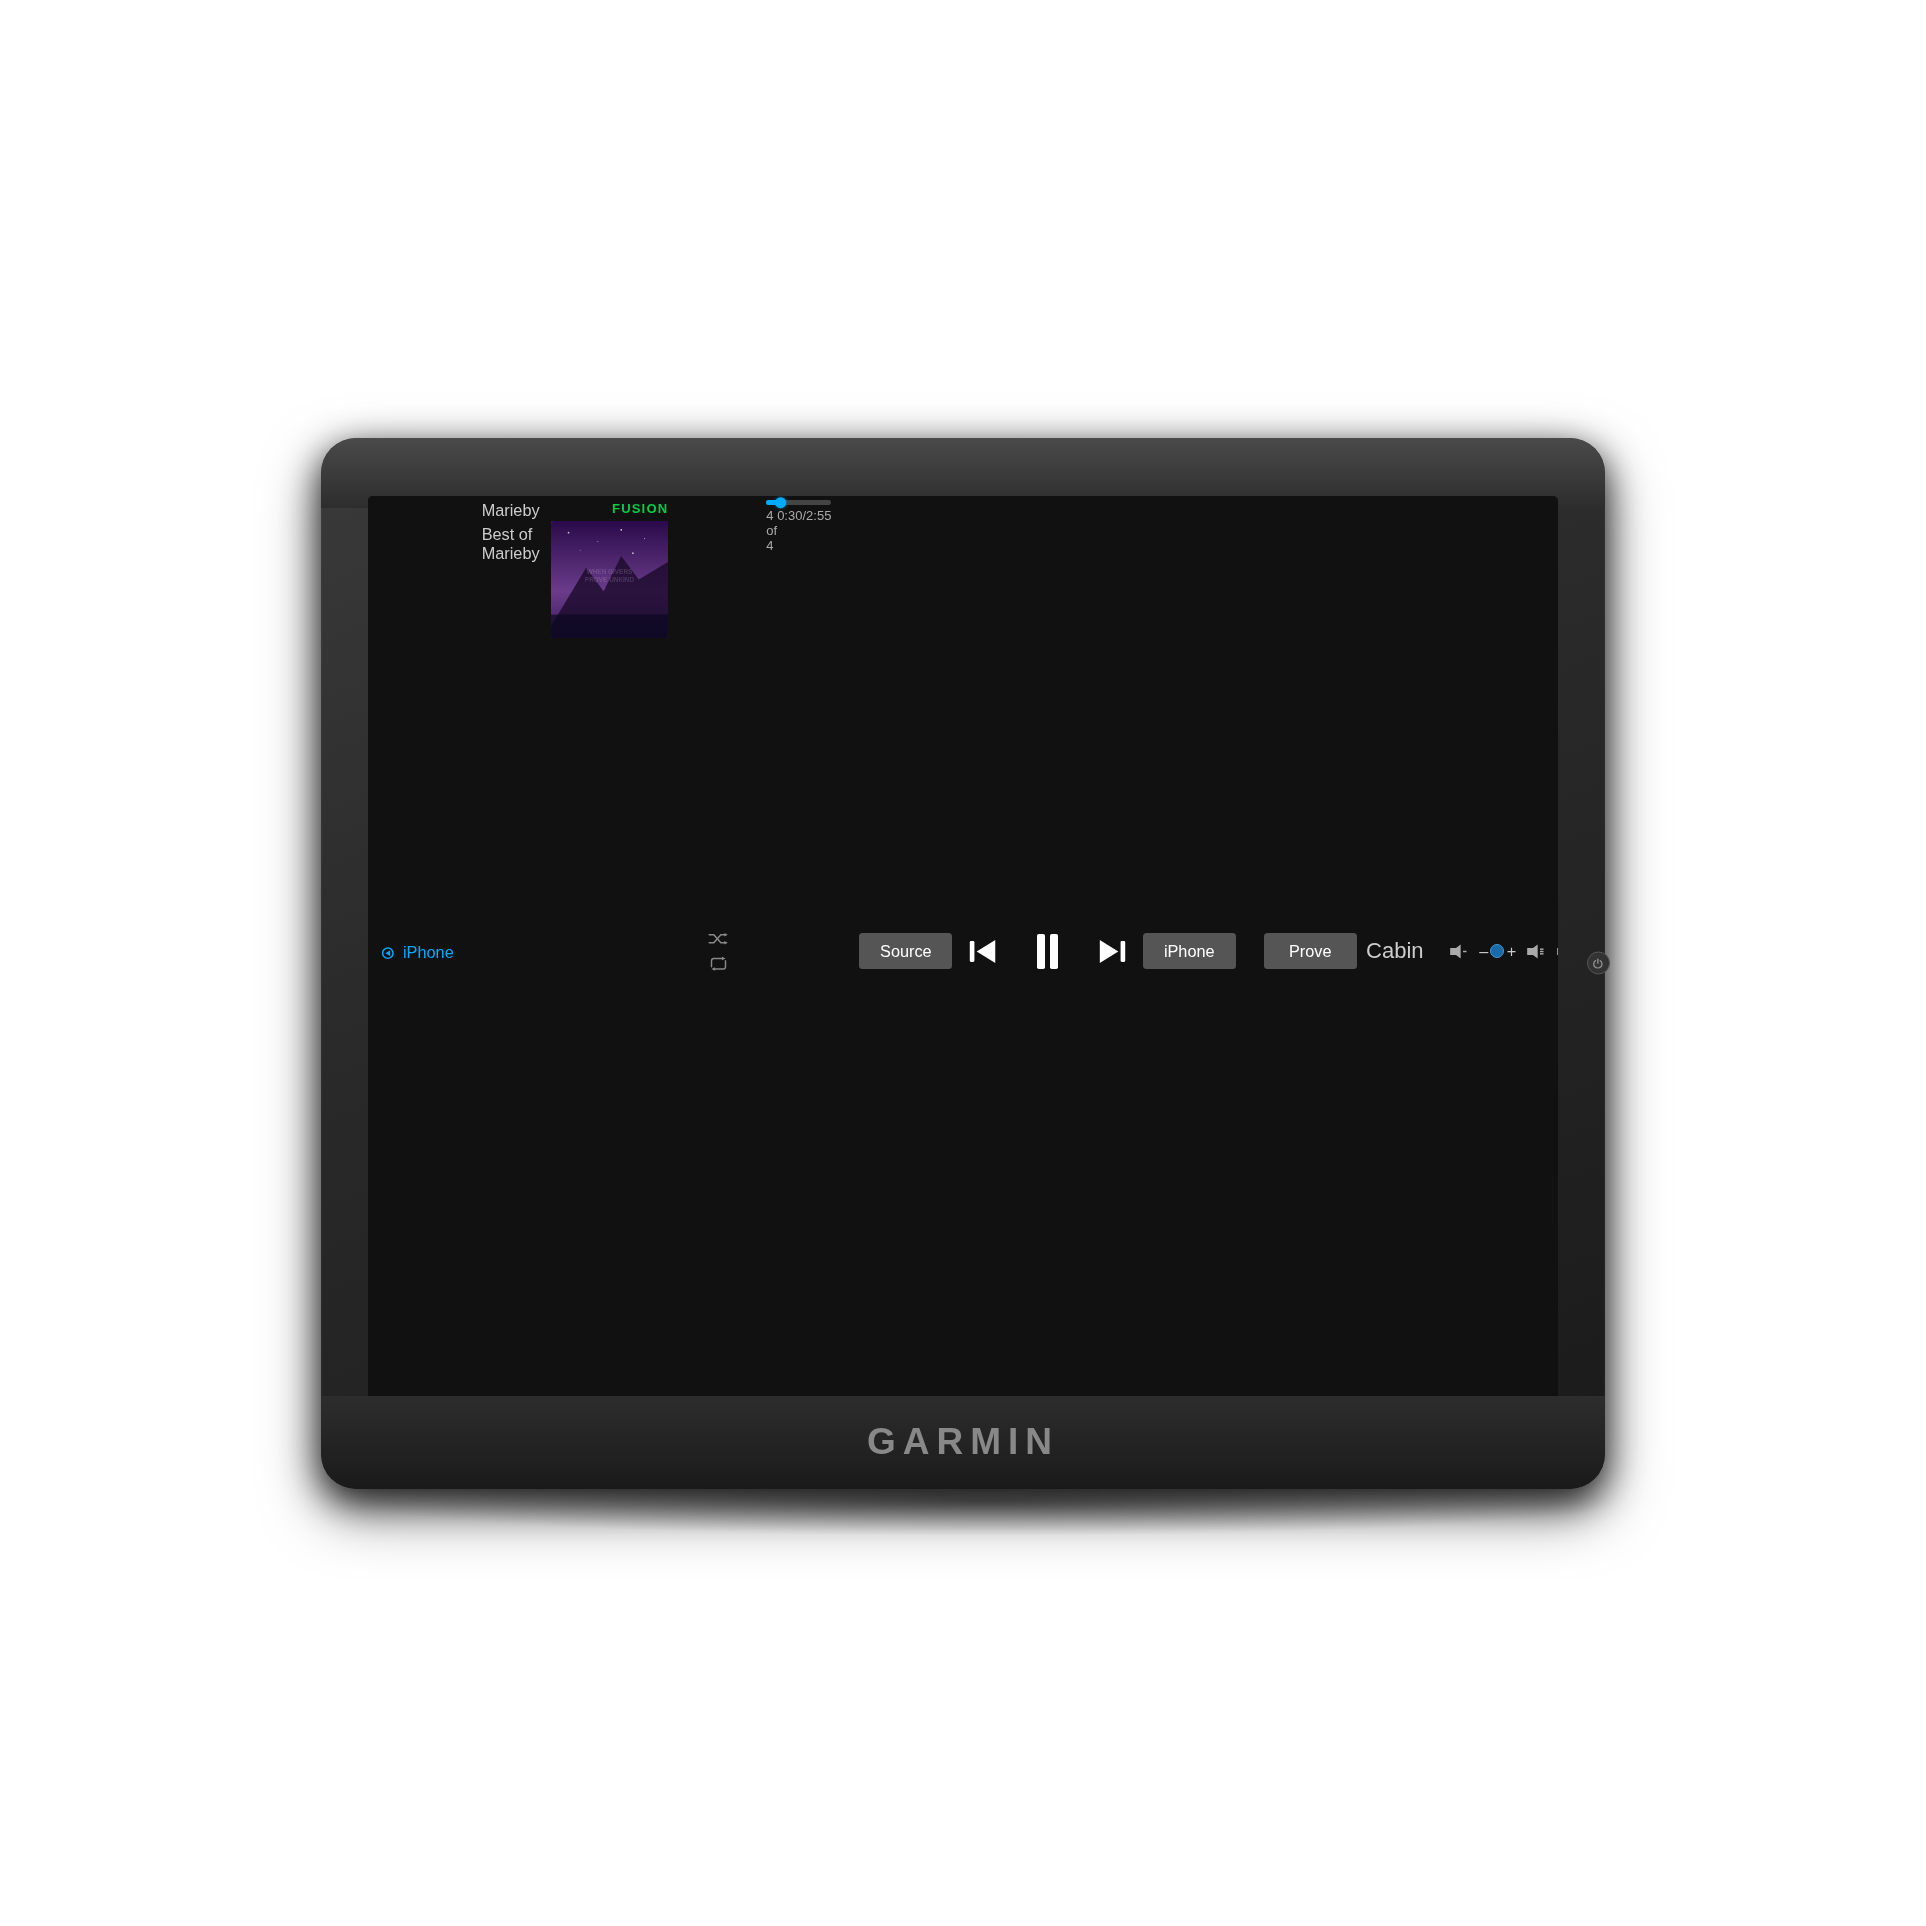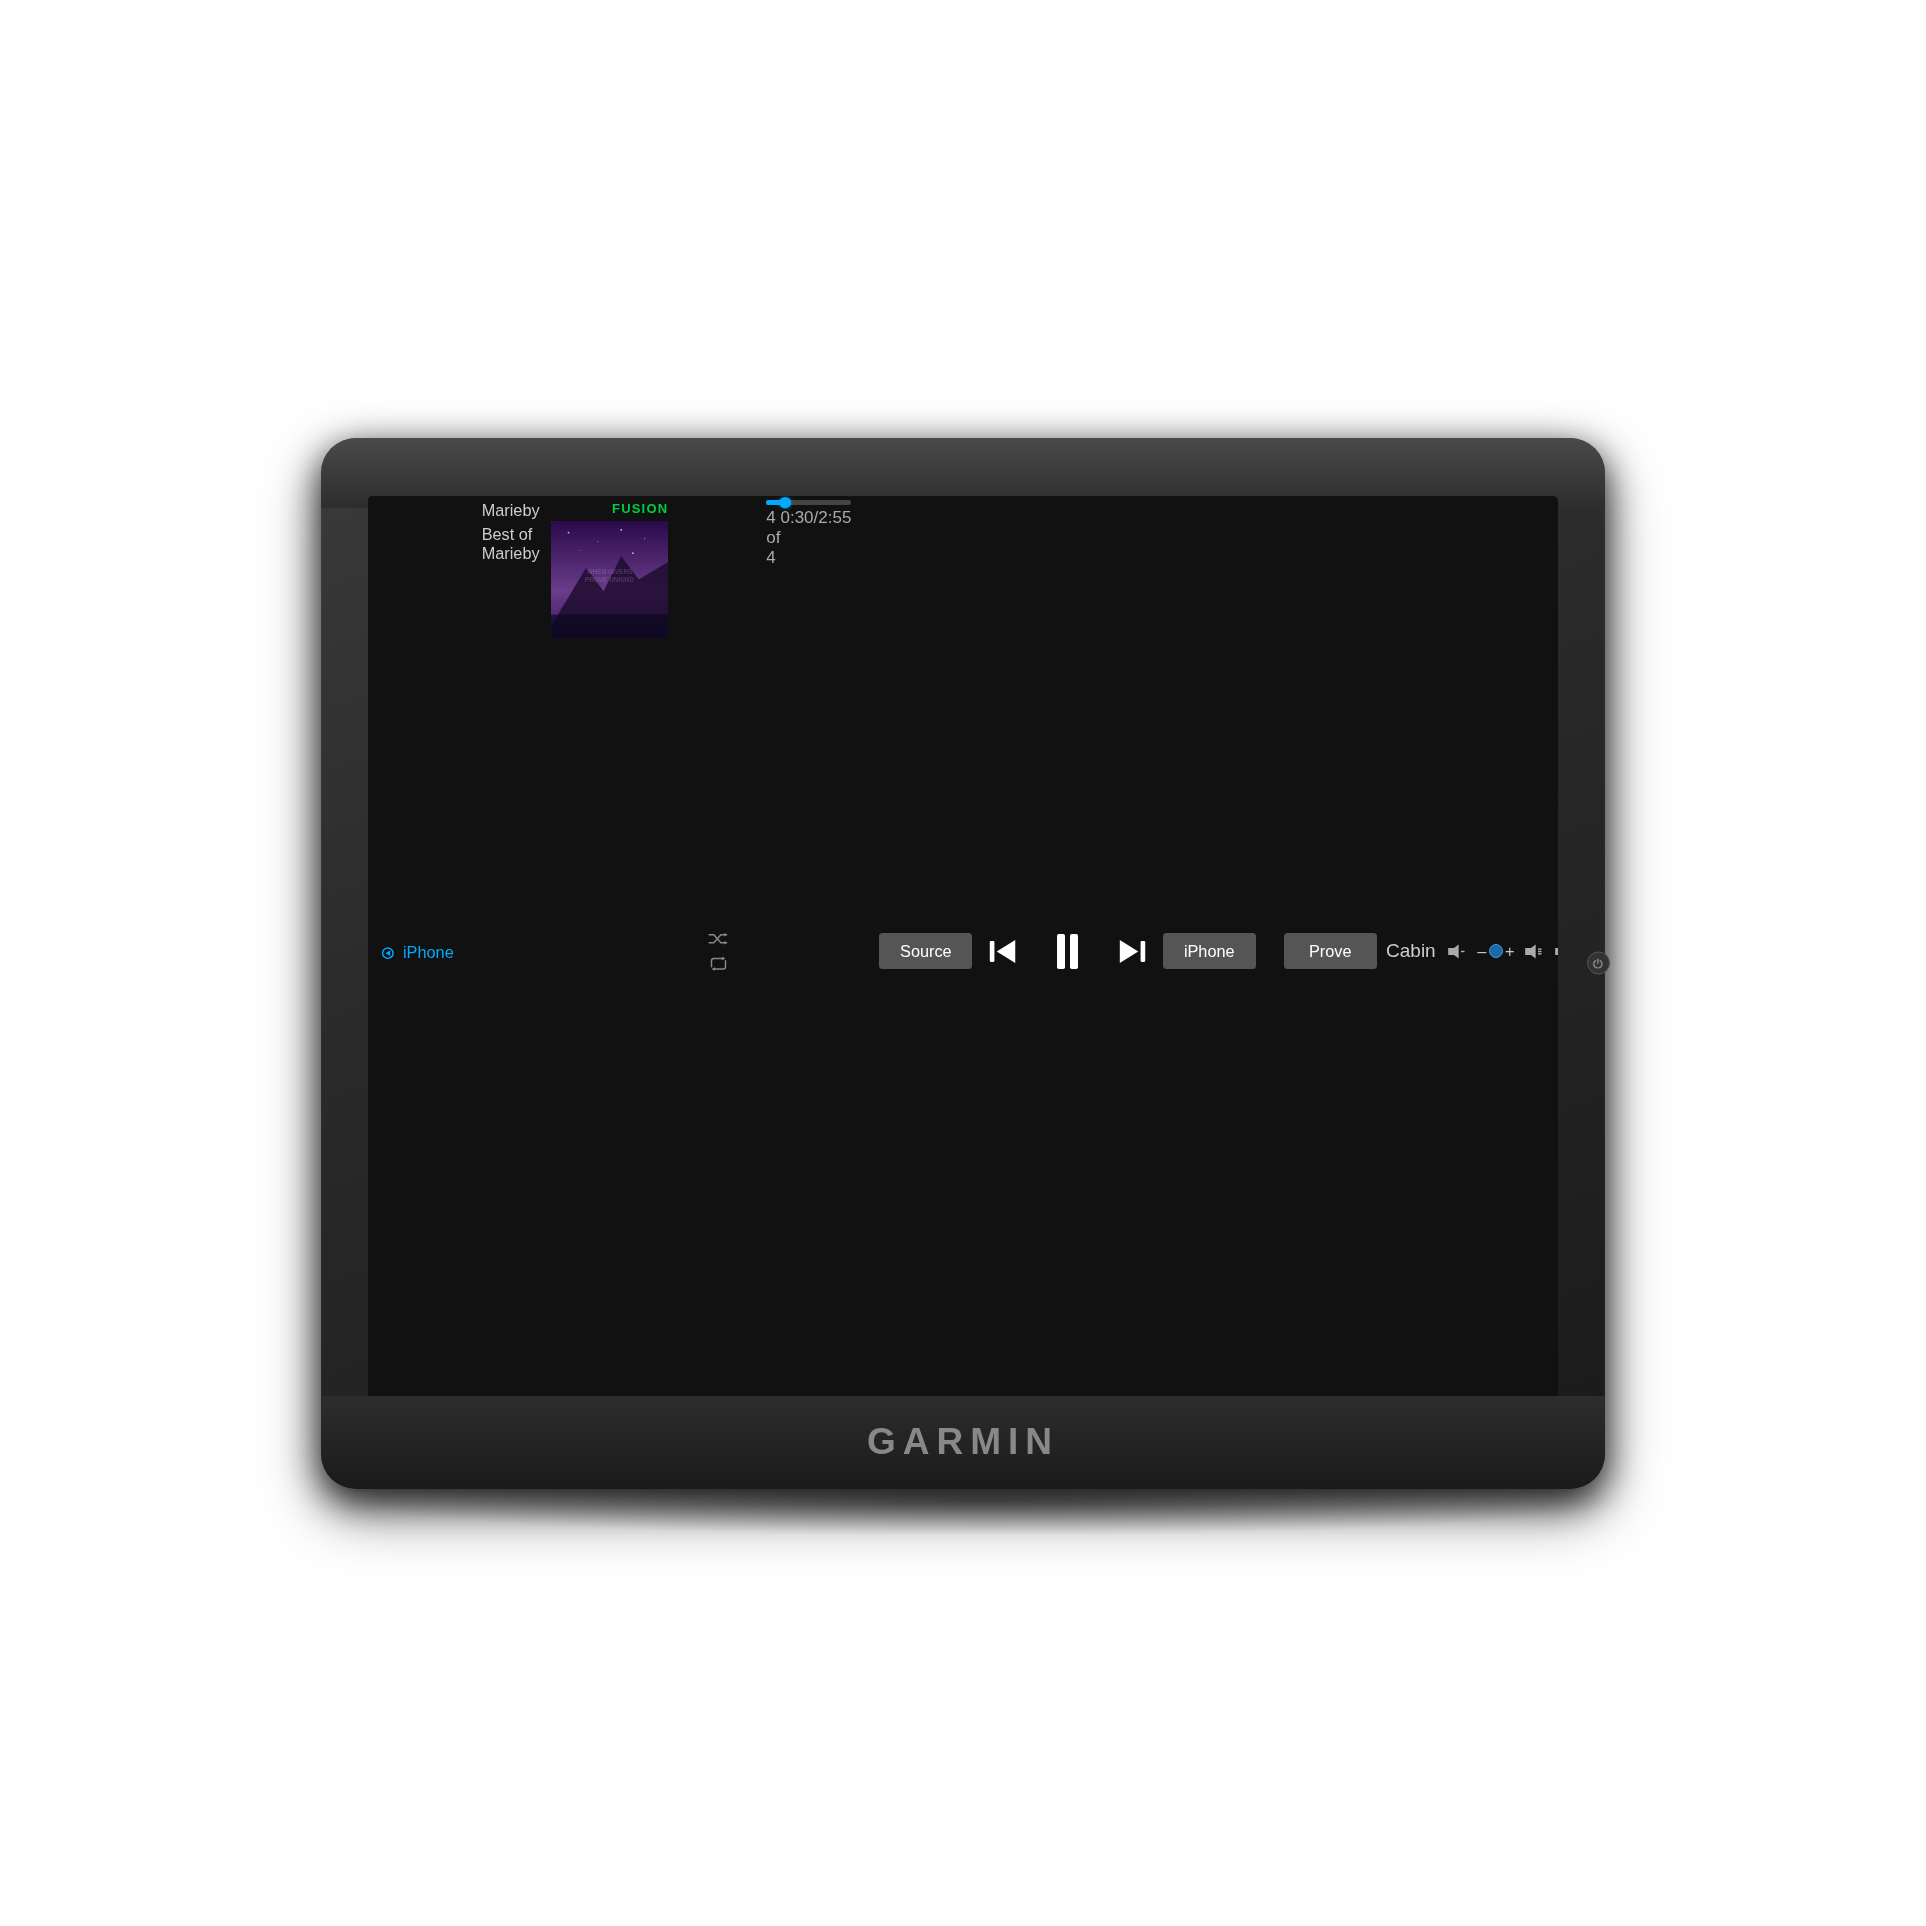--- a/index.html
+++ b/index.html
@@ -235,21 +235,21 @@
       height: 11.7px;
       background: #00aaff;
       border-radius: 50%;
       box-shadow: 0 0 3.5px rgba(0,170,255,0.6);
     }
 
     .progress-labels {
       display: flex;
       justify-content: flex-start;
       color: #aaaaaa;
-      font-size: 17px;
+      font-size: 13px;
     }
 
     
     .controls-row {
       display: flex;
       align-items: center;
       padding: 5.8px 14px;
       gap: 11.7px;
       justify-content: flex-end;
     }
@@ -302,22 +302,22 @@
     
     .volume-row {
       display: flex;
       align-items: center;
       padding: 5.8px 14px 5.8px;
       gap: 9.3px;
     }
 
     .zone-label {
       color: #cccccc;
-      font-size: 19px;
-      margin-right: 2px;
+      font-size: 22px;
+      margin-right: 16px;
     }
 
     .vol-minus, .vol-plus {
       color: #cccccc;
       font-size: 16.3px;
     }
 
     .volume-slider-container {
       flex: 1;
       position: relative;

